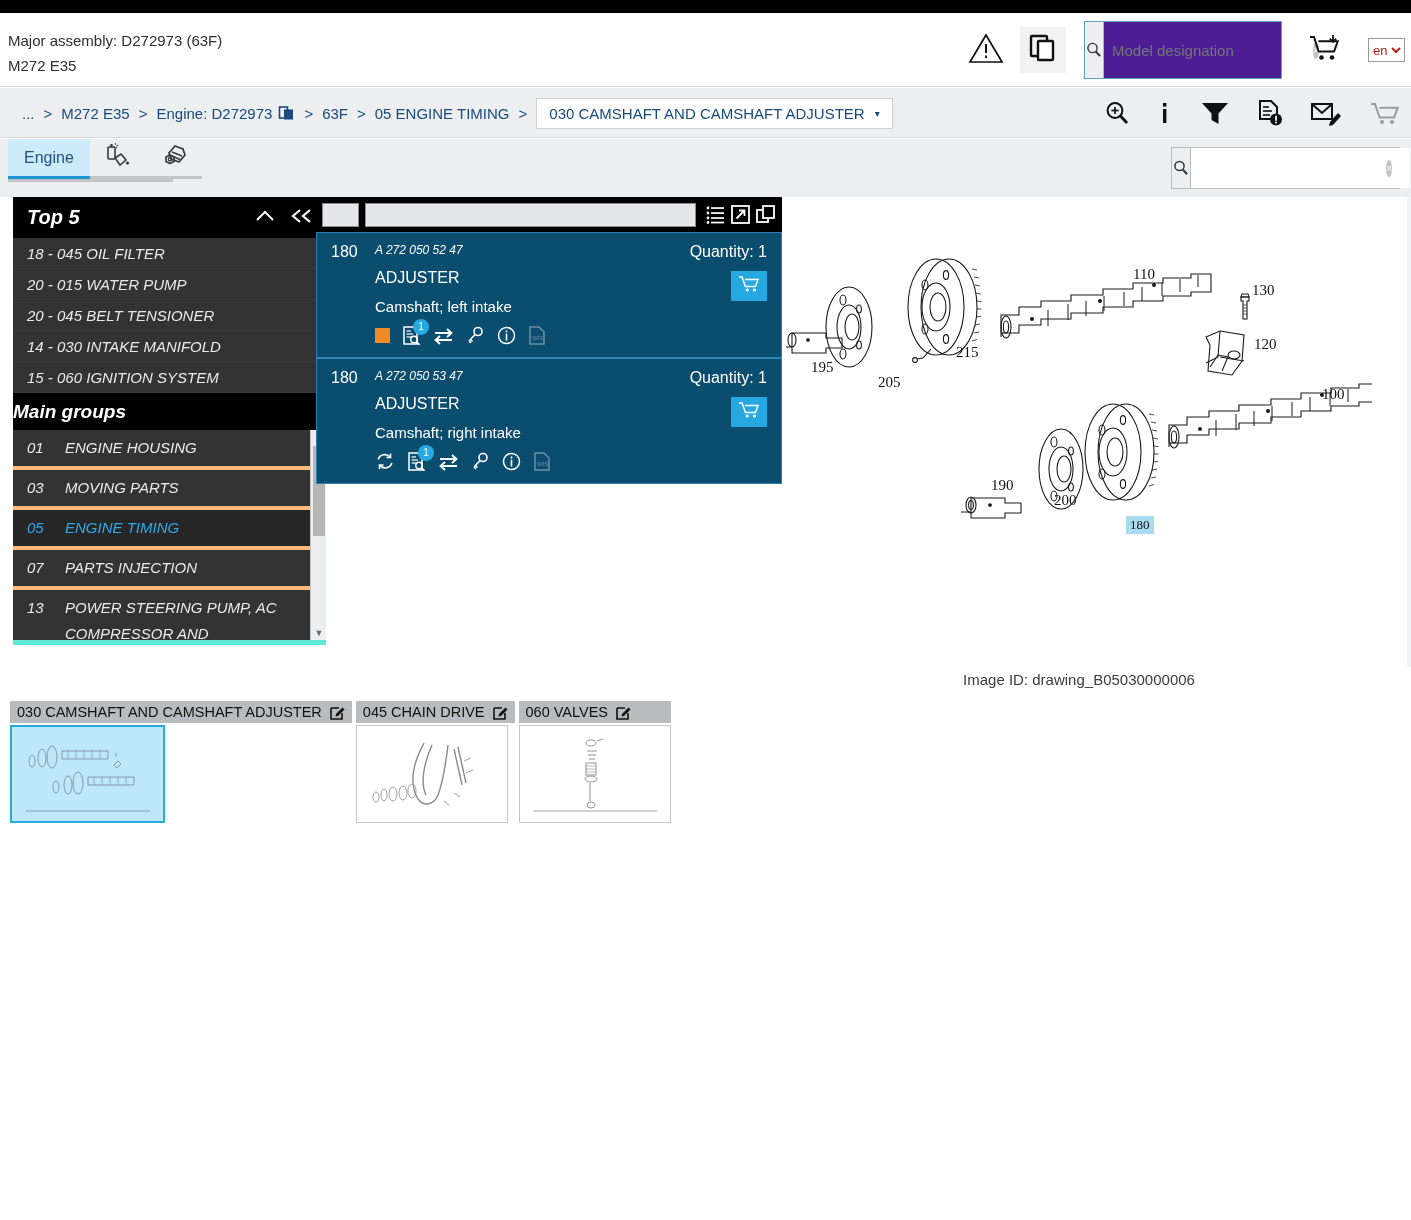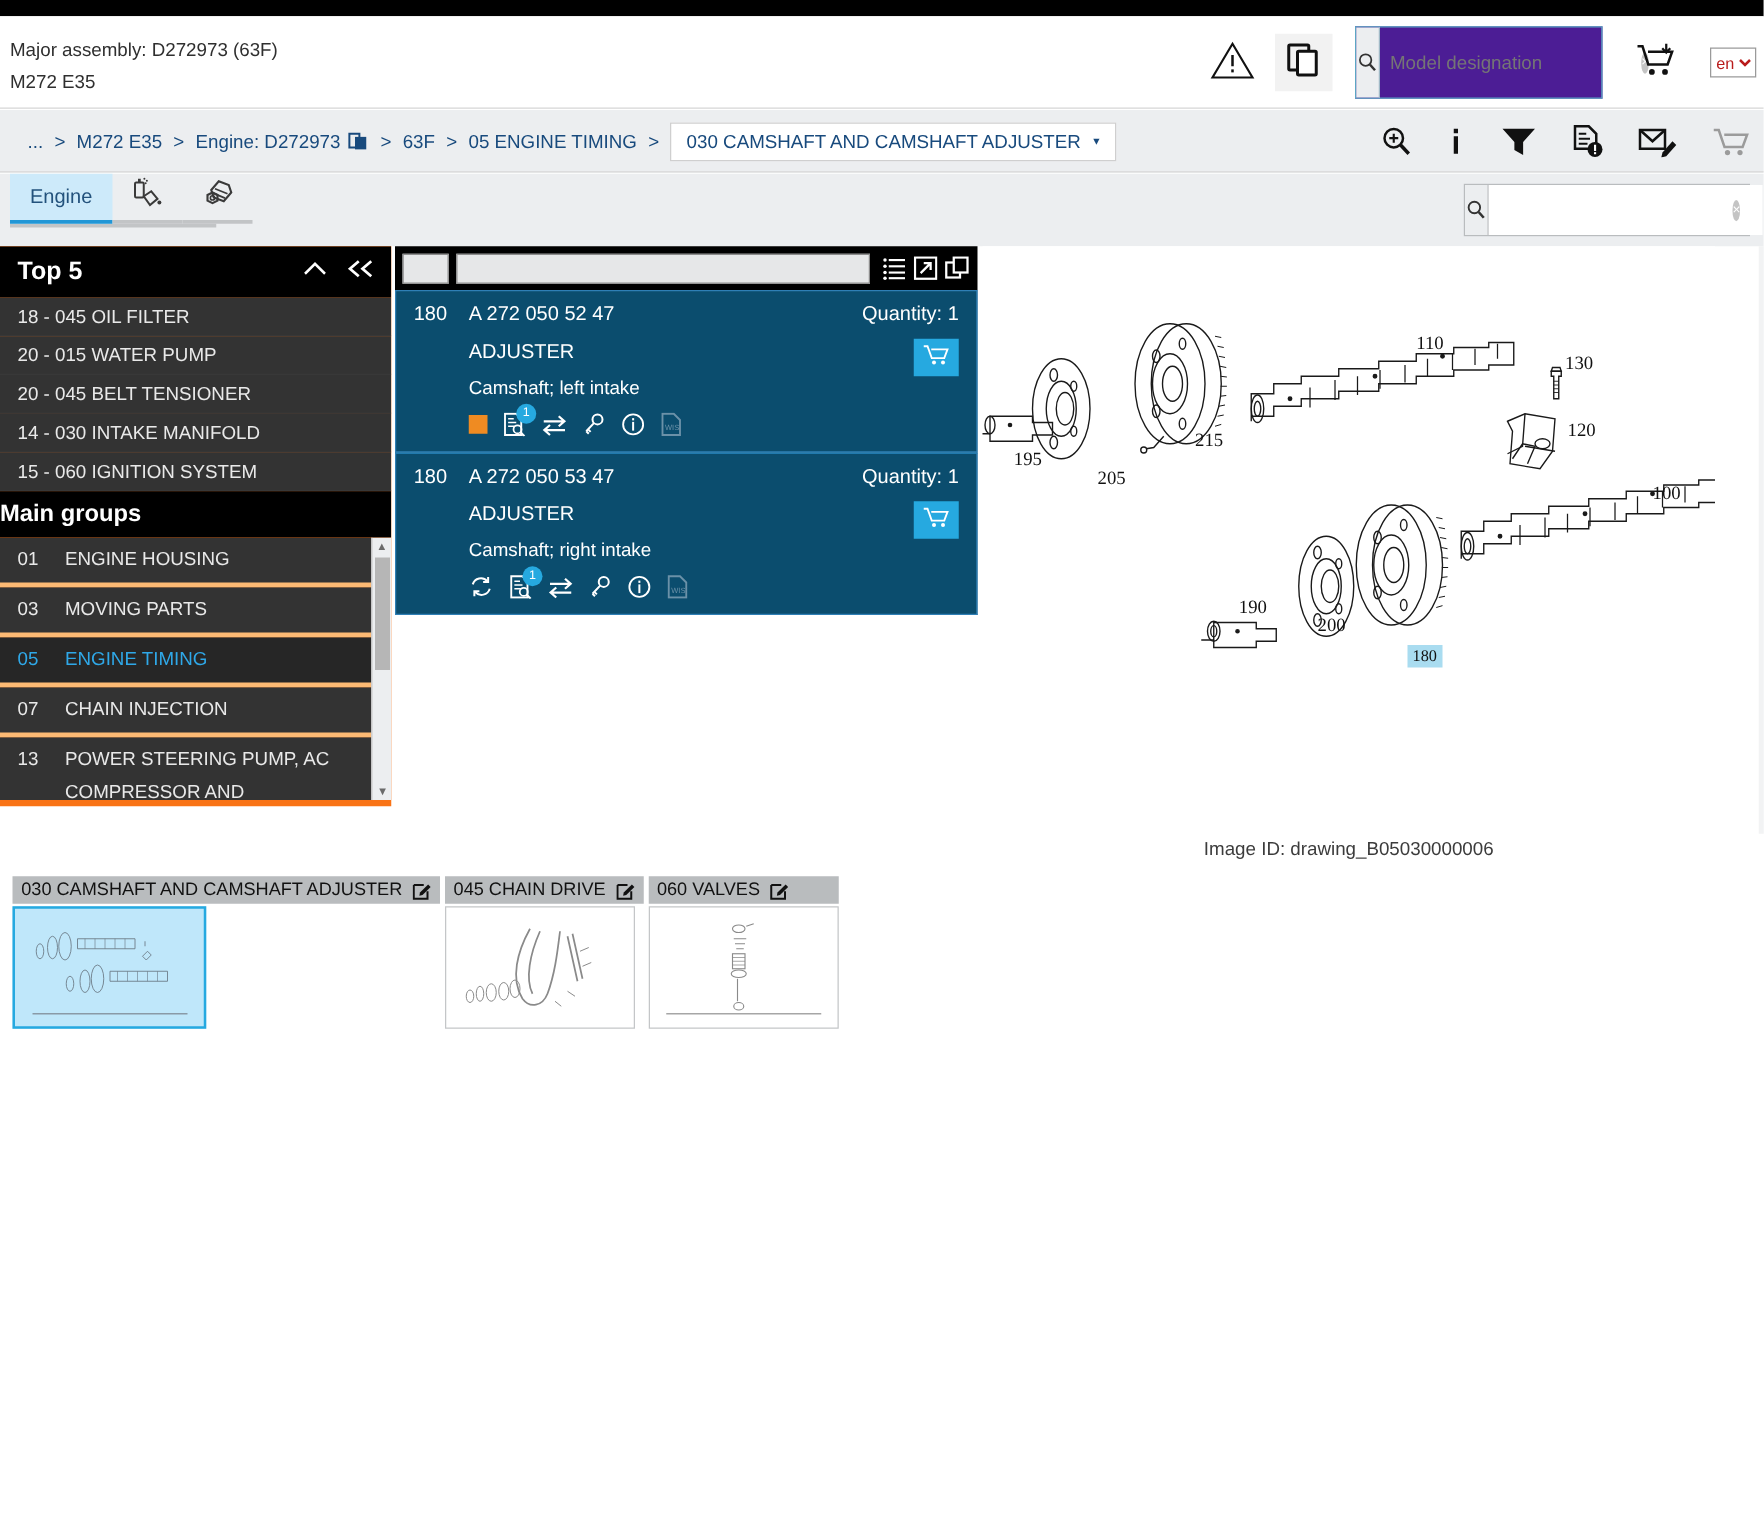--- a/index.html
+++ b/index.html
@@ -114,22 +114,22 @@
     width: 43px; background: #eceef0; border-right: 1px solid #b9bcbe;
     display: flex; align-items: center; justify-content: center;
   }
   .topsearch input {
     border: 0; outline: none; flex: 1; font-size: 14px; padding: 0 30px 0 8px;
     font-family: "Liberation Sans", sans-serif;
   }
 
   
   .leftnav {
-    position: absolute; left: 0; top: 197px; width: 313px; height: 448px;
-    background: #f97316; color: #fff; overflow: hidden;
+    position: absolute; left: 13px; top: 197px; width: 313px; height: 448px;
+    background: #5eead4; color: #fff; overflow: hidden; font-style: italic;
   }
   .top5head {
     height: 41px; background: #000; display: flex; align-items: center;
     padding: 0 12px 0 14px; font-size: 20px; font-weight: bold;
   }
   .top5head .sp { flex: 1; }
   .top5head .hicon { cursor: pointer; margin-left: 14px; font-size: 20px; }
   .navitem {
     height: 31px; display: flex; align-items: center; padding-left: 14px;
     font-size: 15px; color: #e9e9e9; cursor: pointer;
@@ -167,21 +167,21 @@
   .pp-head-icons { display: flex; align-items: center; gap: 6px; margin-left: 10px; }
   .pp-head-icons span { cursor: pointer; display: flex; }
   .partrow {
     background: #0b4d6e; color: #fff; border: 1px solid #2f7fb5;
     padding: 10px 14px 12px 14px; position: relative;
   }
   .partrow + .partrow { border-top: 1px solid #2a89c4; }
   .pr-top { display: flex; }
   .pr-pos { width: 44px; flex: 0 0 44px; font-size: 16px; }
   .pr-main { flex: 1; }
-  .pr-num { font-size: 16px; }
+  .pr-num { font-size: 12px; font-style: italic; }
   .pr-desc { font-size: 16px; margin-top: 12px; }
   .pr-sub { font-size: 15px; margin-top: 11px; }
   .pr-qty { font-size: 16px; text-align: right; white-space: nowrap; }
   .pr-cartbtn {
     width: 36px; height: 30px; background: #26a9e0; margin: 10px 0 0 auto;
     display: flex; align-items: center; justify-content: center; cursor: pointer;
   }
   .pr-icons { display: flex; align-items: center; gap: 12px; margin-top: 11px; }
   .pr-icons > span { cursor: pointer; display: flex; position: relative; }
   .badge {
@@ -445,21 +445,21 @@
       <div class="mgitem">
         <span class="num">03</span>
         <span class="lbl">MOVING PARTS</span>
       </div>
       <div class="mgitem active">
         <span class="num">05</span>
         <span class="lbl">ENGINE TIMING</span>
       </div>
       <div class="mgitem">
         <span class="num">07</span>
-        <span class="lbl">CHAIN INJECTION</span>
+        <span class="lbl">PARTS INJECTION</span>
       </div>
       <div class="mgitem">
         <span class="num">13</span>
         <span class="lbl">POWER STEERING PUMP, AC COMPRESSOR AND</span>
       </div>
 
       <div class="mg-scroll">
         <div class="arrow">▲</div>
         <div class="thumb"></div>
         <div class="arrow" style="position:absolute;bottom:0;left:0;width:16px;">▼</div>

